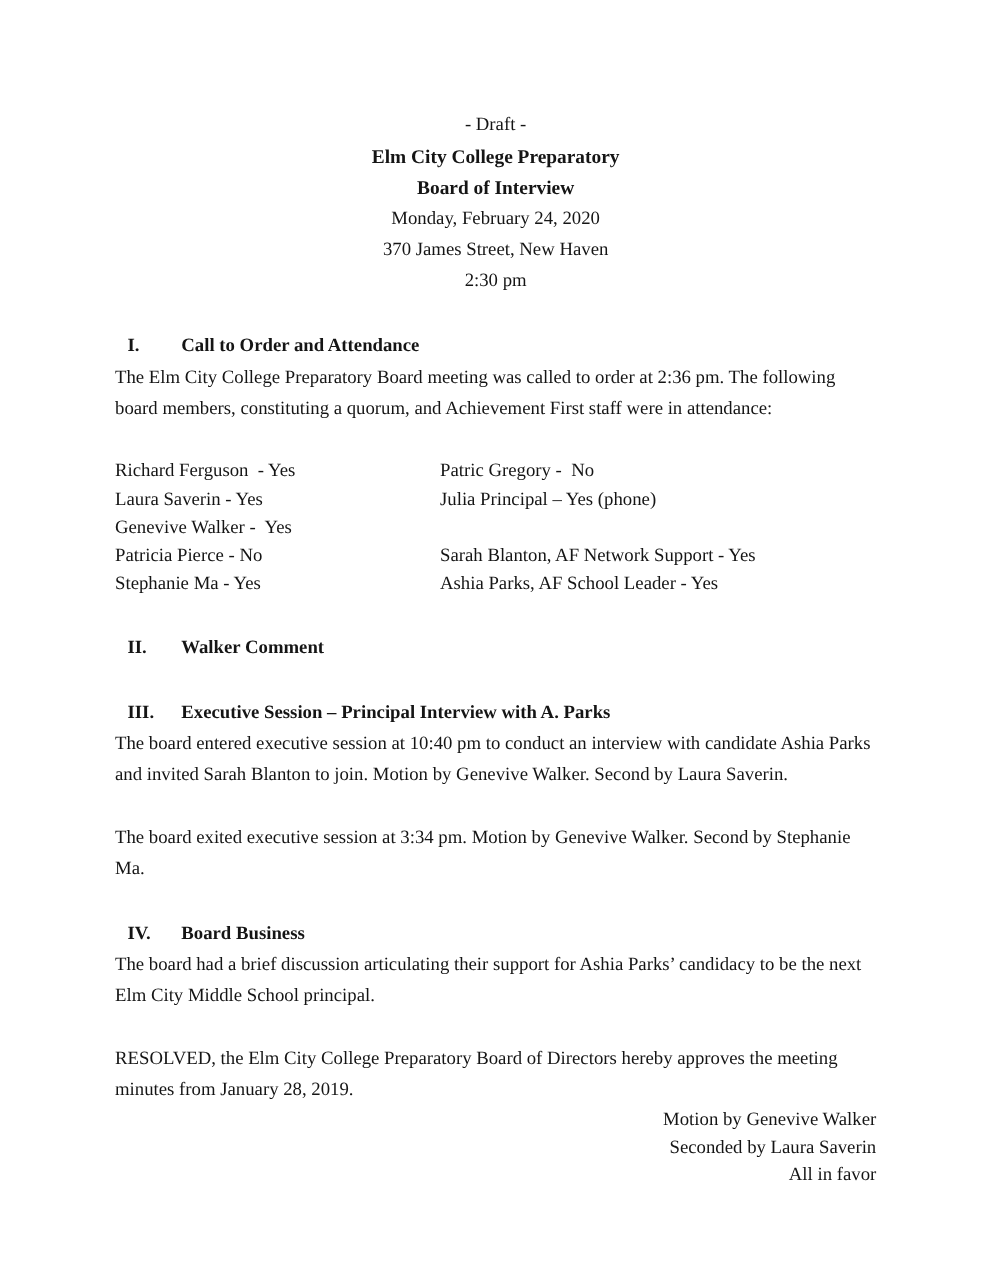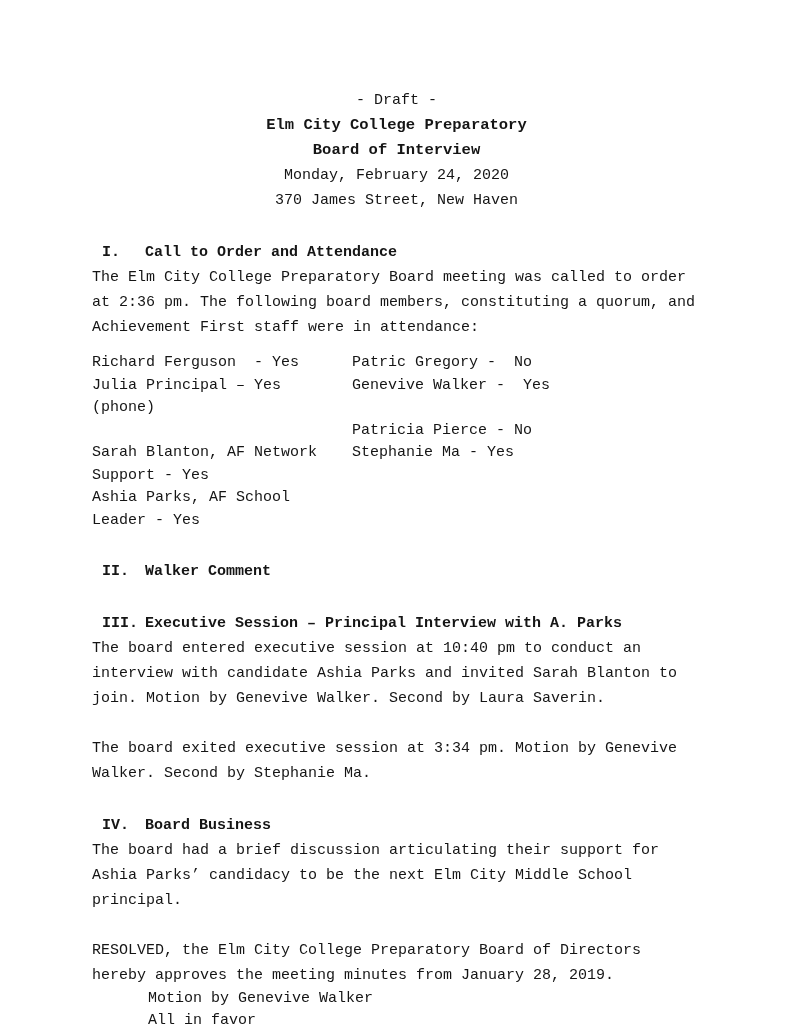--- a/index.html
+++ b/index.html
@@ -3,68 +3,70 @@
 <meta charset="utf-8">
 <style>
   html, body { margin: 0; padding: 0; background: #ffffff; }
   .page {
     position: relative;
     width: 791px;
     height: 1024px;
     box-sizing: border-box;
     background: #ffffff;
     padding: 88px 90px 56px 92px;
-    font-family: Liberation Mono, monospace;
+    font-family: Liberation Serif, serif;
     font-size: 15px;
     line-height: 25px;
     color: #151515;
     overflow: hidden;
   }
   .center { text-align: center; }
   .title-line { font-size: 15.5px; font-weight: bold; }
   .section-heading {
     margin-top: 27px;
     font-weight: bold;
     display: flex;
     align-items: baseline;
     padding-left: 10px;
   }
   .numeral { display: inline-block; width: 43px; flex: 0 0 43px; }
   .para { margin: 0; }
   .gap { margin-top: 25px; }
   .attendance {
-    margin-top: 12px;
+    margin-top: 26px;
     line-height: 22.5px;
     display: grid;
     grid-template-columns: 260px 1fr;
   }
   .attendance .cell { white-space: pre-wrap; }
-  .sub-lines { line-height: 22px; }
+  .sub-lines { line-height: 22px; text-align: right; }
   .indent { padding-left: 56px; }
 </style>
 </head>
 <body>
 
 <div class="page">
 
   <div class="center">- Draft -</div>
   <div class="center title-line">Elm City College Preparatory</div>
   <div class="center title-line">Board of Interview</div>
   <div class="center">Monday, February 24, 2020</div>
   <div class="center">370 James Street, New Haven</div>
+  <div class="center">2:30 pm</div>
 
   <div class="section-heading">
     <span class="numeral">I.</span>
     <span>Call to Order and Attendance</span>
   </div>
   <p class="para">The Elm City College Preparatory Board meeting was called to order at 2:36 pm. The following board members, constituting a quorum, and Achievement First staff were in attendance:</p>
 
   <div class="attendance">
     <div class="cell">Richard Ferguson  - Yes</div>
     <div class="cell">Patric Gregory -  No</div>
+    <div class="cell">Laura Saverin - Yes</div>
     <div class="cell">Julia Principal – Yes (phone)</div>
     <div class="cell">Genevive Walker -  Yes</div>
     <div class="cell"></div>
     <div class="cell">Patricia Pierce - No</div>
     <div class="cell">Sarah Blanton, AF Network Support - Yes</div>
     <div class="cell">Stephanie Ma - Yes</div>
     <div class="cell">Ashia Parks, AF School Leader - Yes</div>
   </div>
 
   <div class="section-heading">
@@ -81,16 +83,17 @@
 
   <div class="section-heading">
     <span class="numeral">IV.</span>
     <span>Board Business</span>
   </div>
   <p class="para">The board had a brief discussion articulating their support for Ashia Parks’ candidacy to be the next Elm City Middle School principal.</p>
   <p class="para gap">RESOLVED, the Elm City College Preparatory Board of Directors hereby approves the meeting minutes from January 28, 2019.</p>
 
   <div class="sub-lines">
     <div class="indent">Motion by Genevive Walker</div>
+    <div class="indent">Seconded by Laura Saverin</div>
     <div class="indent">All in favor</div>
   </div>
 
 </div>
 
 </body></html>

